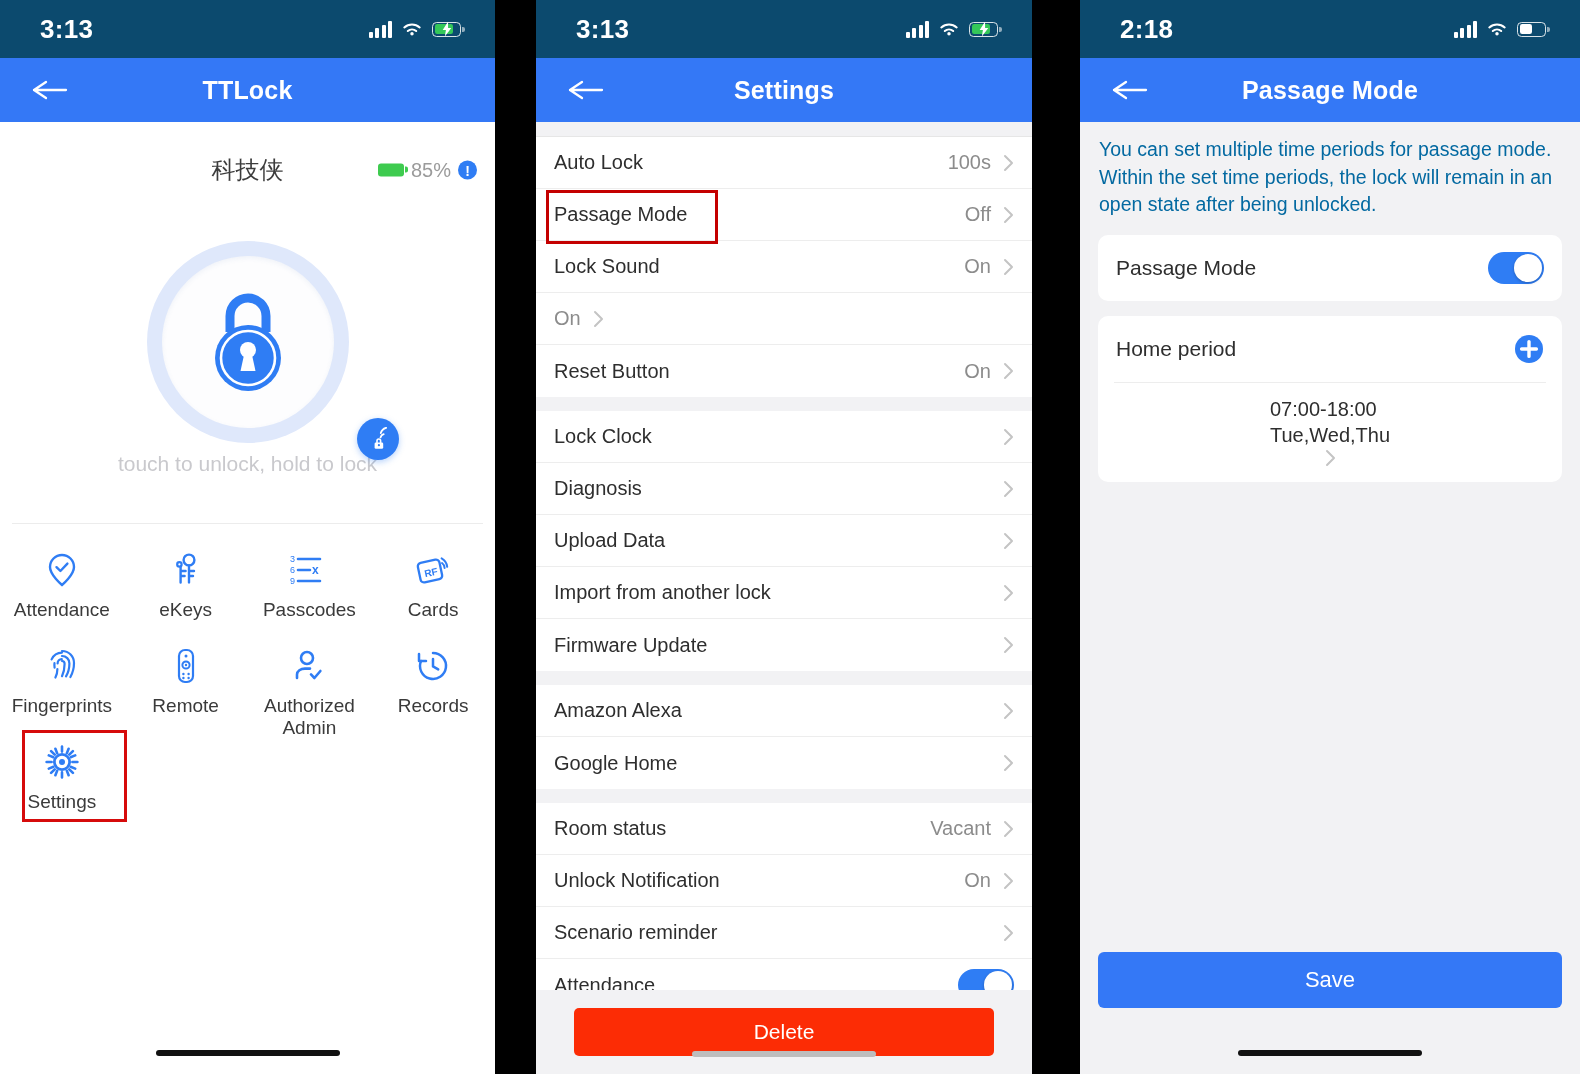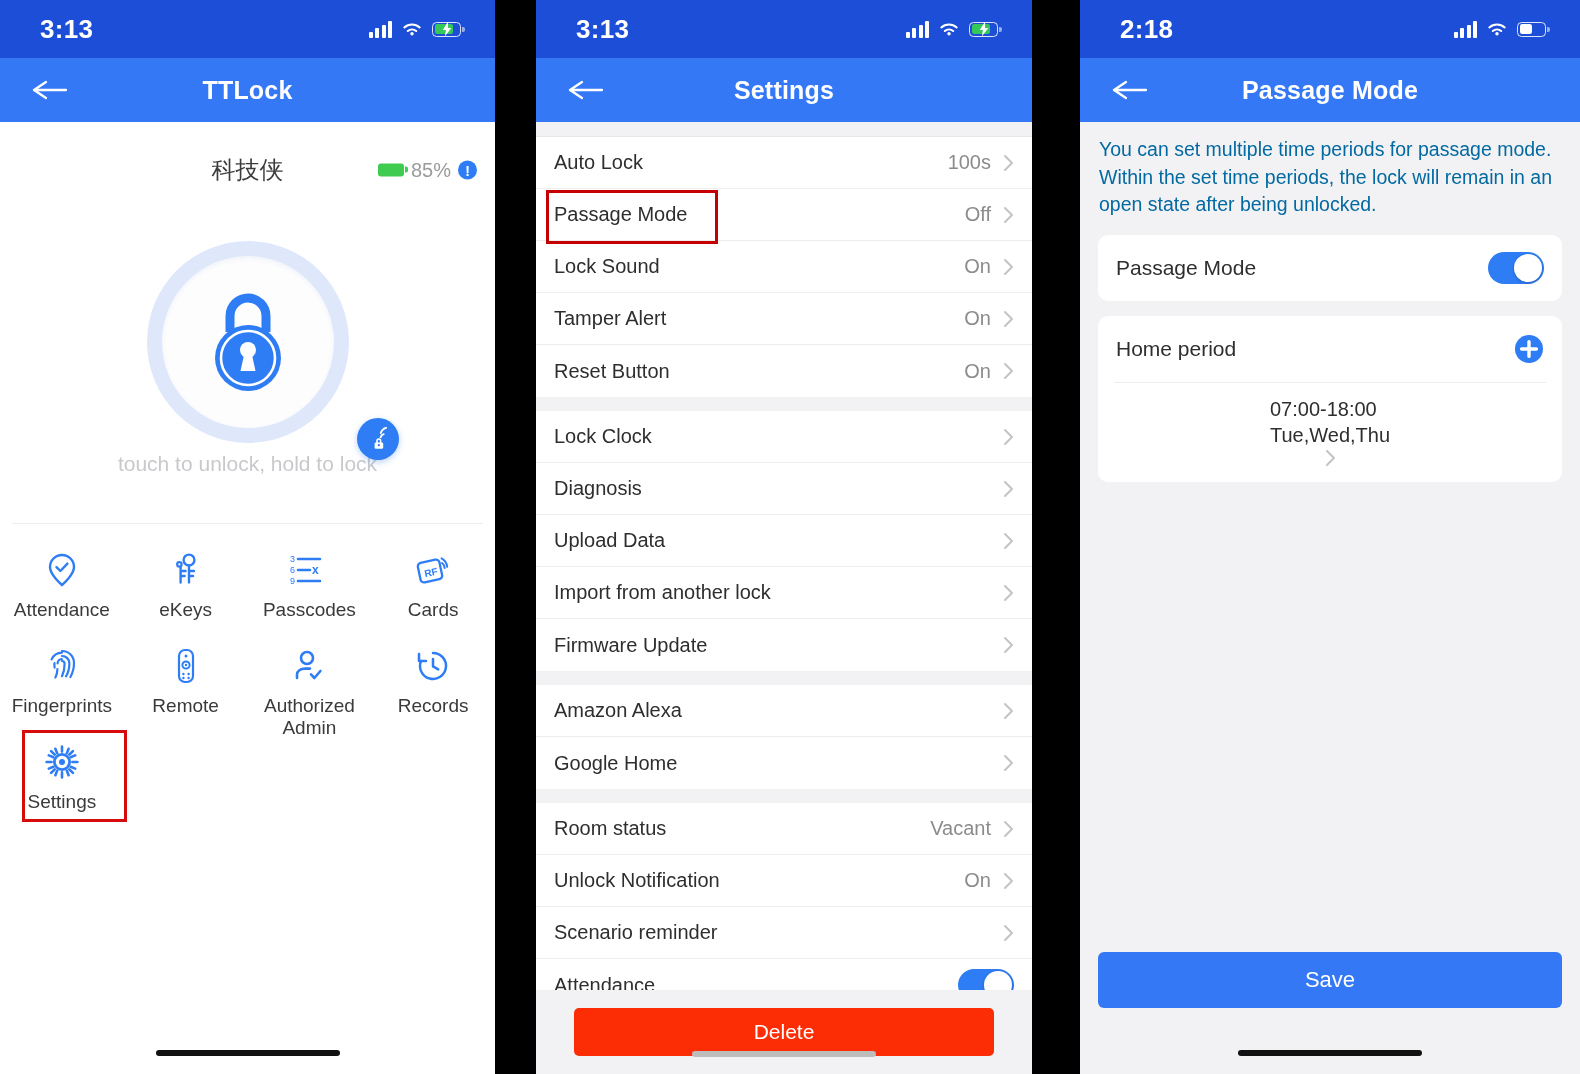--- a/index.html
+++ b/index.html
@@ -26,21 +26,21 @@
   }
   .p1 { width: 495px; }
   .gap { width: 41px; flex: none; background: #000; }
   .p2 { width: 496px; }
   .gap2 { width: 48px; flex: none; background: #000; }
   .p3 { width: 500px; }
 
   
   .statusbar {
     height: 58px;
-    background: #1d4ed8;
+    background: #0c4a6e;
     display: flex;
     align-items: center;
     justify-content: space-between;
     padding: 0 34px 0 40px;
     color: #fff;
   }
   .clock {
     font-size: 26px;
     font-weight: bold;
     letter-spacing: .3px;
@@ -579,21 +579,20 @@
             </svg>
         </div>
         <div class="row">
           <div class="rl">Lock Sound</div>
           <div class="rv">On</div>
           <svg class="chev" viewBox="0 0 11 18">
               <path d="M2 2l7 7-7 7" stroke="#c4c4c4" stroke-width="2" fill="none" stroke-linecap="round" stroke-linejoin="round"></path>
             </svg>
         </div>
         <div class="row">
-          <div class="rl">Tamper Alert</div>
           <div class="rv">On</div>
           <svg class="chev" viewBox="0 0 11 18">
               <path d="M2 2l7 7-7 7" stroke="#c4c4c4" stroke-width="2" fill="none" stroke-linecap="round" stroke-linejoin="round"></path>
             </svg>
         </div>
         <div class="row">
           <div class="rl">Reset Button</div>
           <div class="rv">On</div>
           <svg class="chev" viewBox="0 0 11 18">
               <path d="M2 2l7 7-7 7" stroke="#c4c4c4" stroke-width="2" fill="none" stroke-linecap="round" stroke-linejoin="round"></path>

